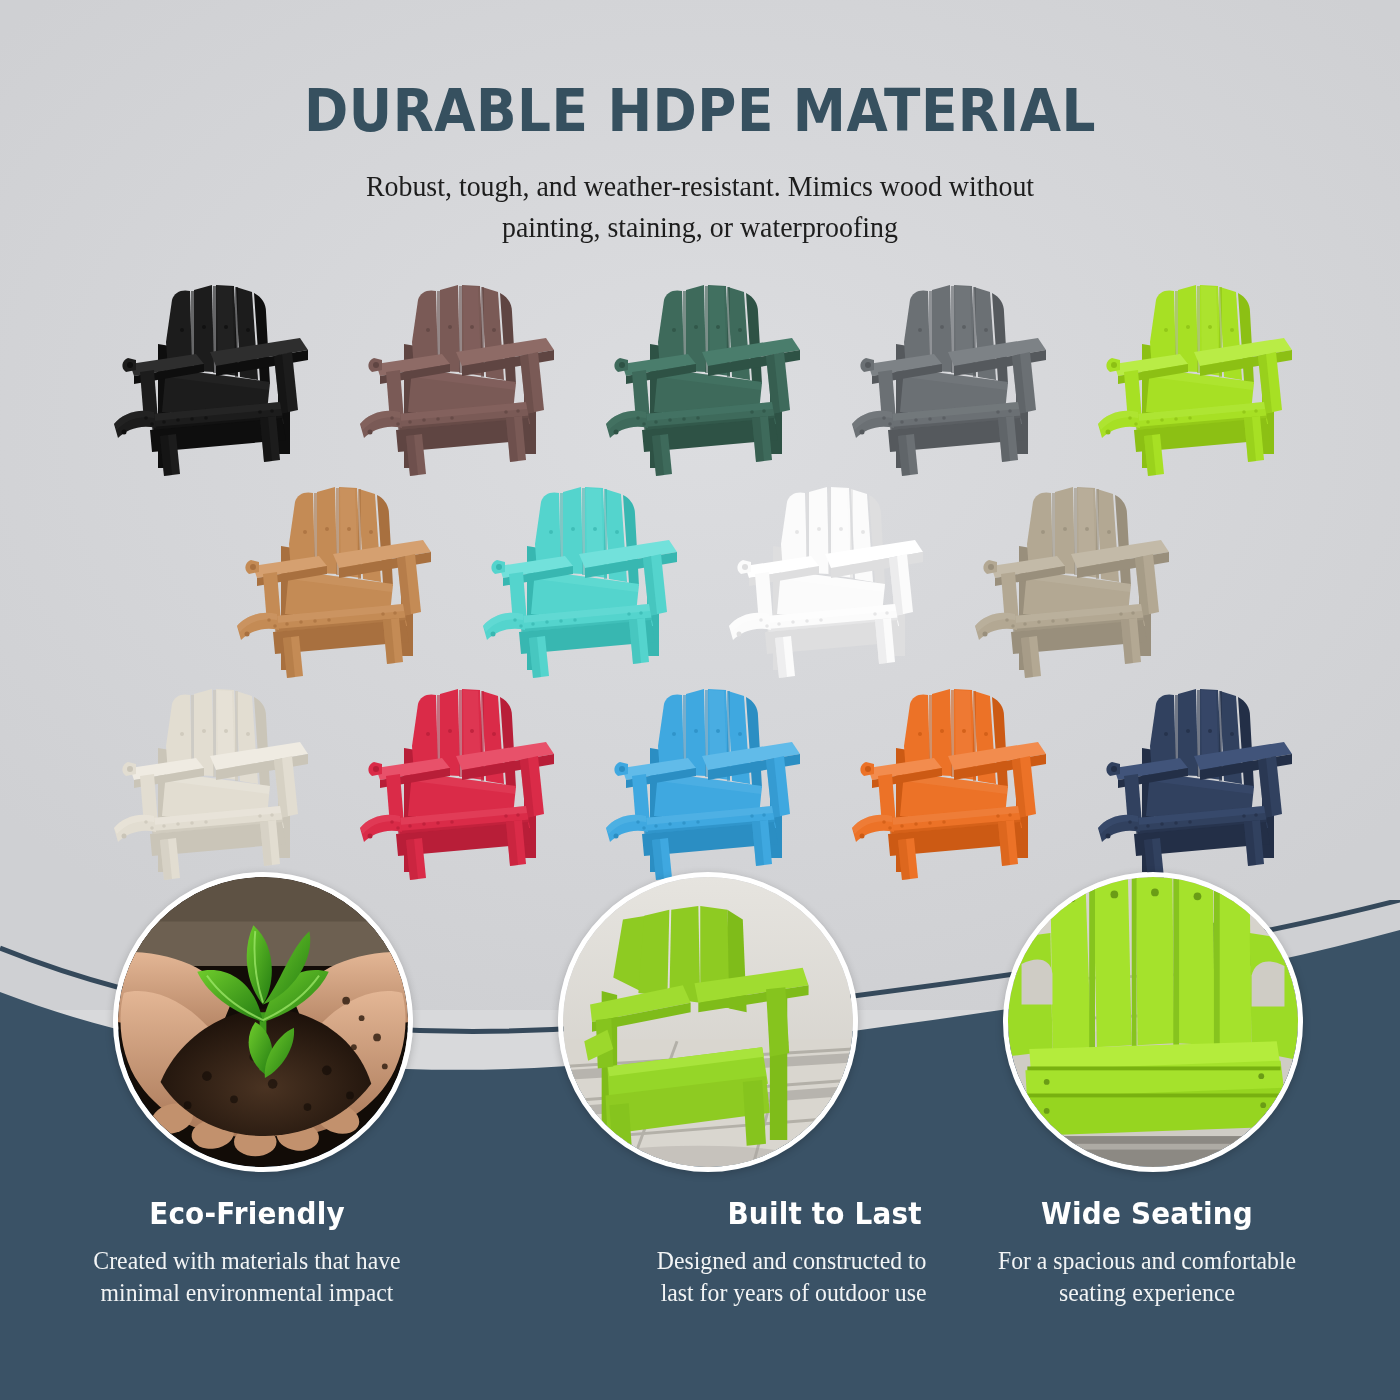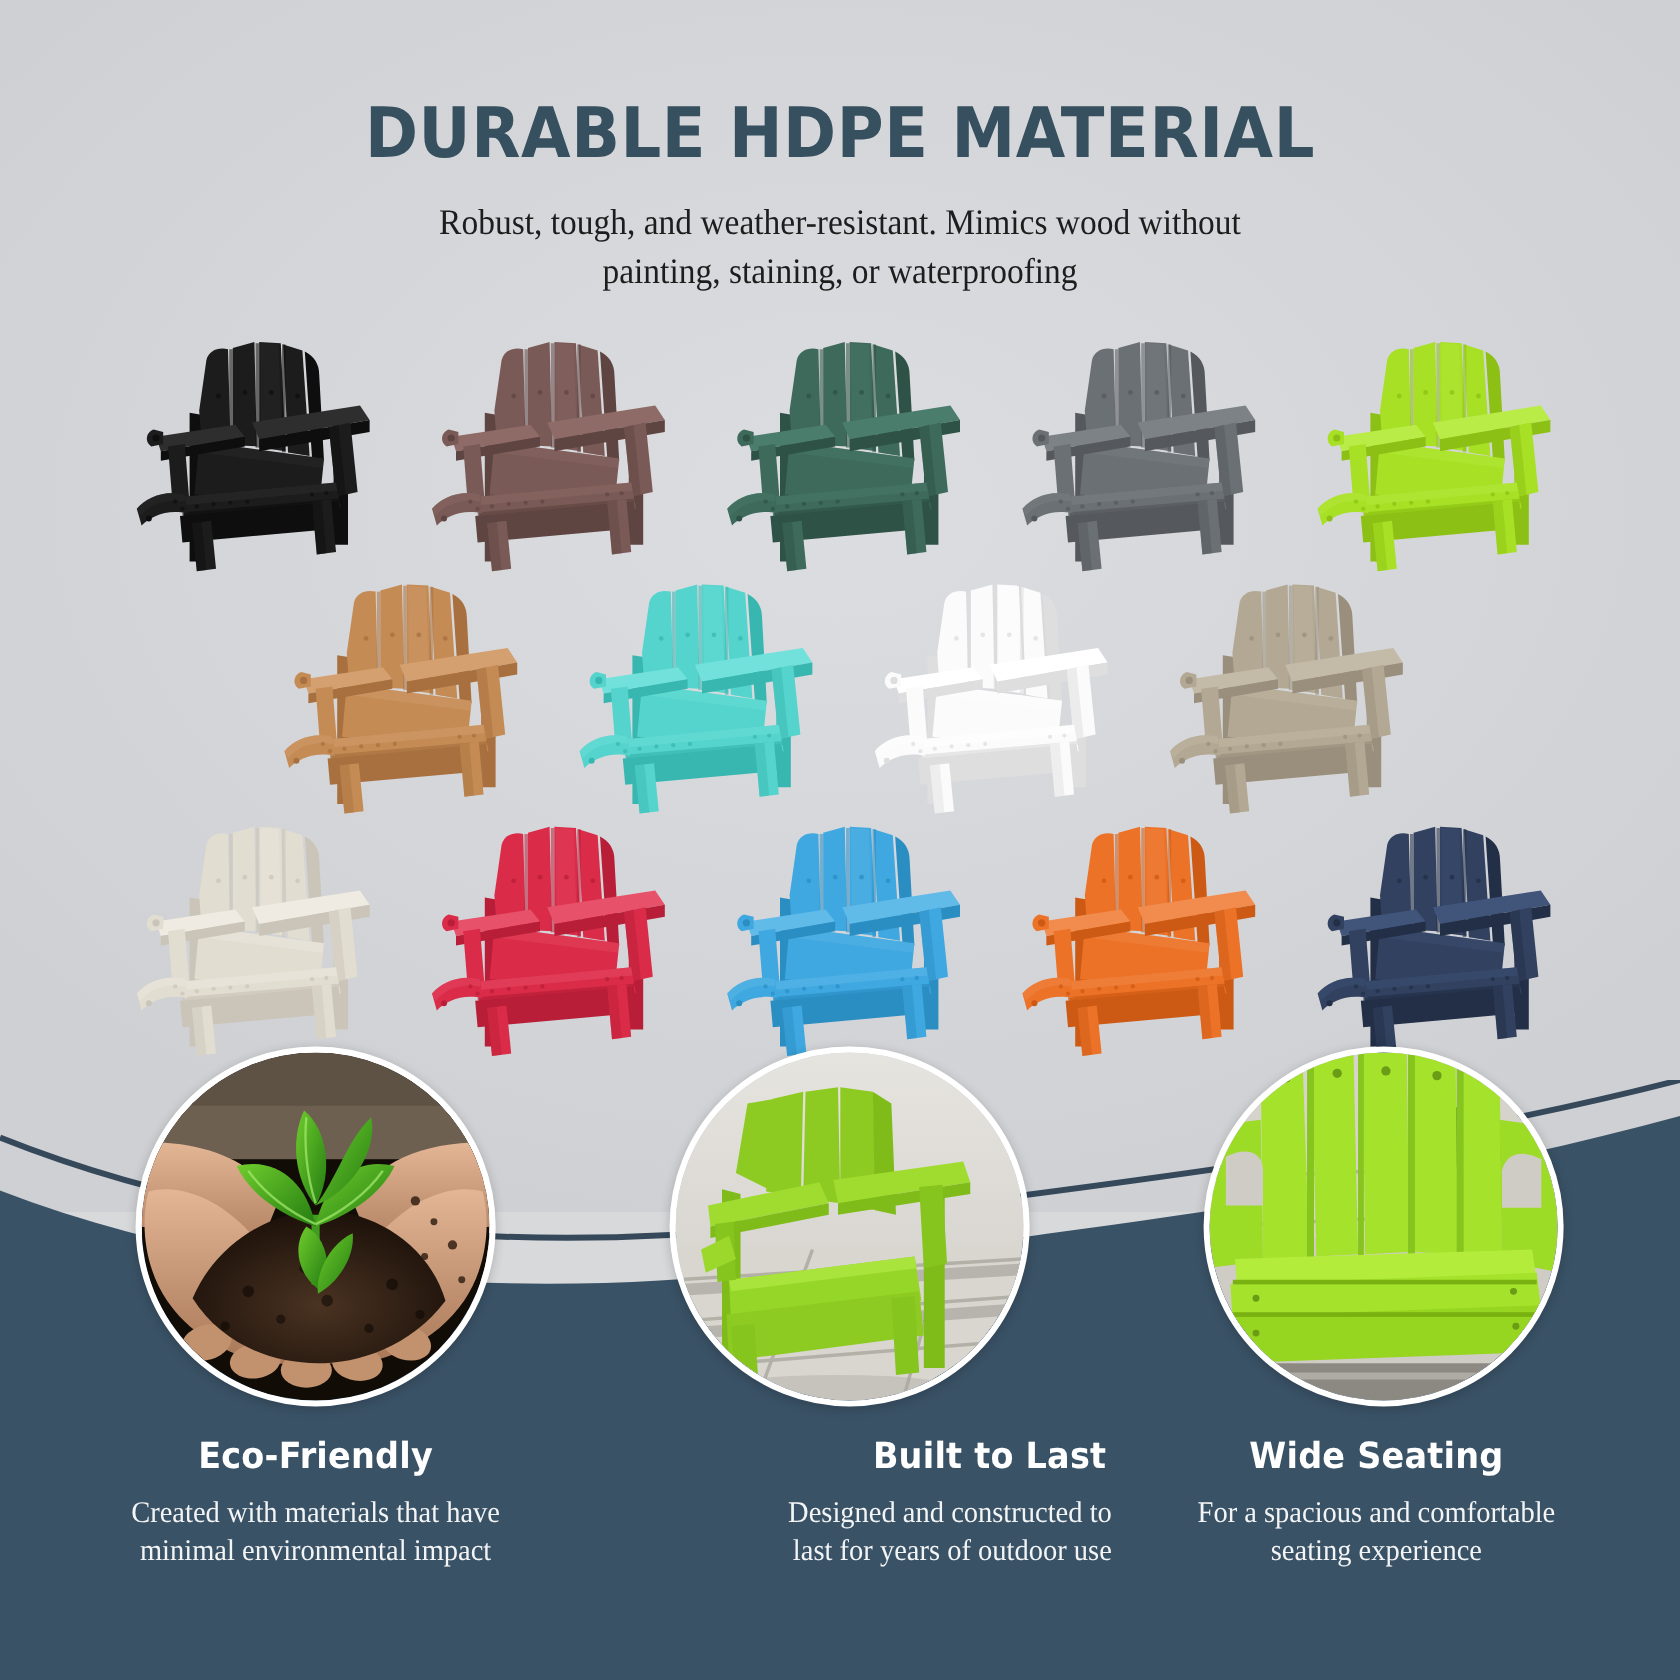--- a/index.html
+++ b/index.html
@@ -57,21 +57,21 @@
     box-shadow:0 2px 9px rgba(0,0,0,.20);
   }
   #circle-eco   { left:113px; top:872px; }
   #circle-built { left:558px; top:872px; }
   #circle-wide  { left:1003px; top:872px; }
   .circle-inner { position:absolute; inset:0; border-radius:50%; overflow:hidden; }
   .circle-inner svg { width:100%; height:100%; display:block; }
 
   
   .feature-text { position:absolute; width:460px; text-align:center; }
-  #ft-eco   { left:33px;  top:1196px; }
+  #ft-eco   { left:17px;  top:1196px; }
   #ft-built { left:478px; top:1196px;text-align:right; }
   #ft-wide  { left:917px; top:1196px; }
   .f-head {
     font-family:"DejaVu Sans", sans-serif;
     font-weight:700; font-size:30px; color:#ffffff;
     letter-spacing:0.2px; transform:scaleX(0.93);
   }
   .f-body {
     font-family:"Liberation Serif", serif;
     font-size:25px; color:#f2f4f5; line-height:1.28;

